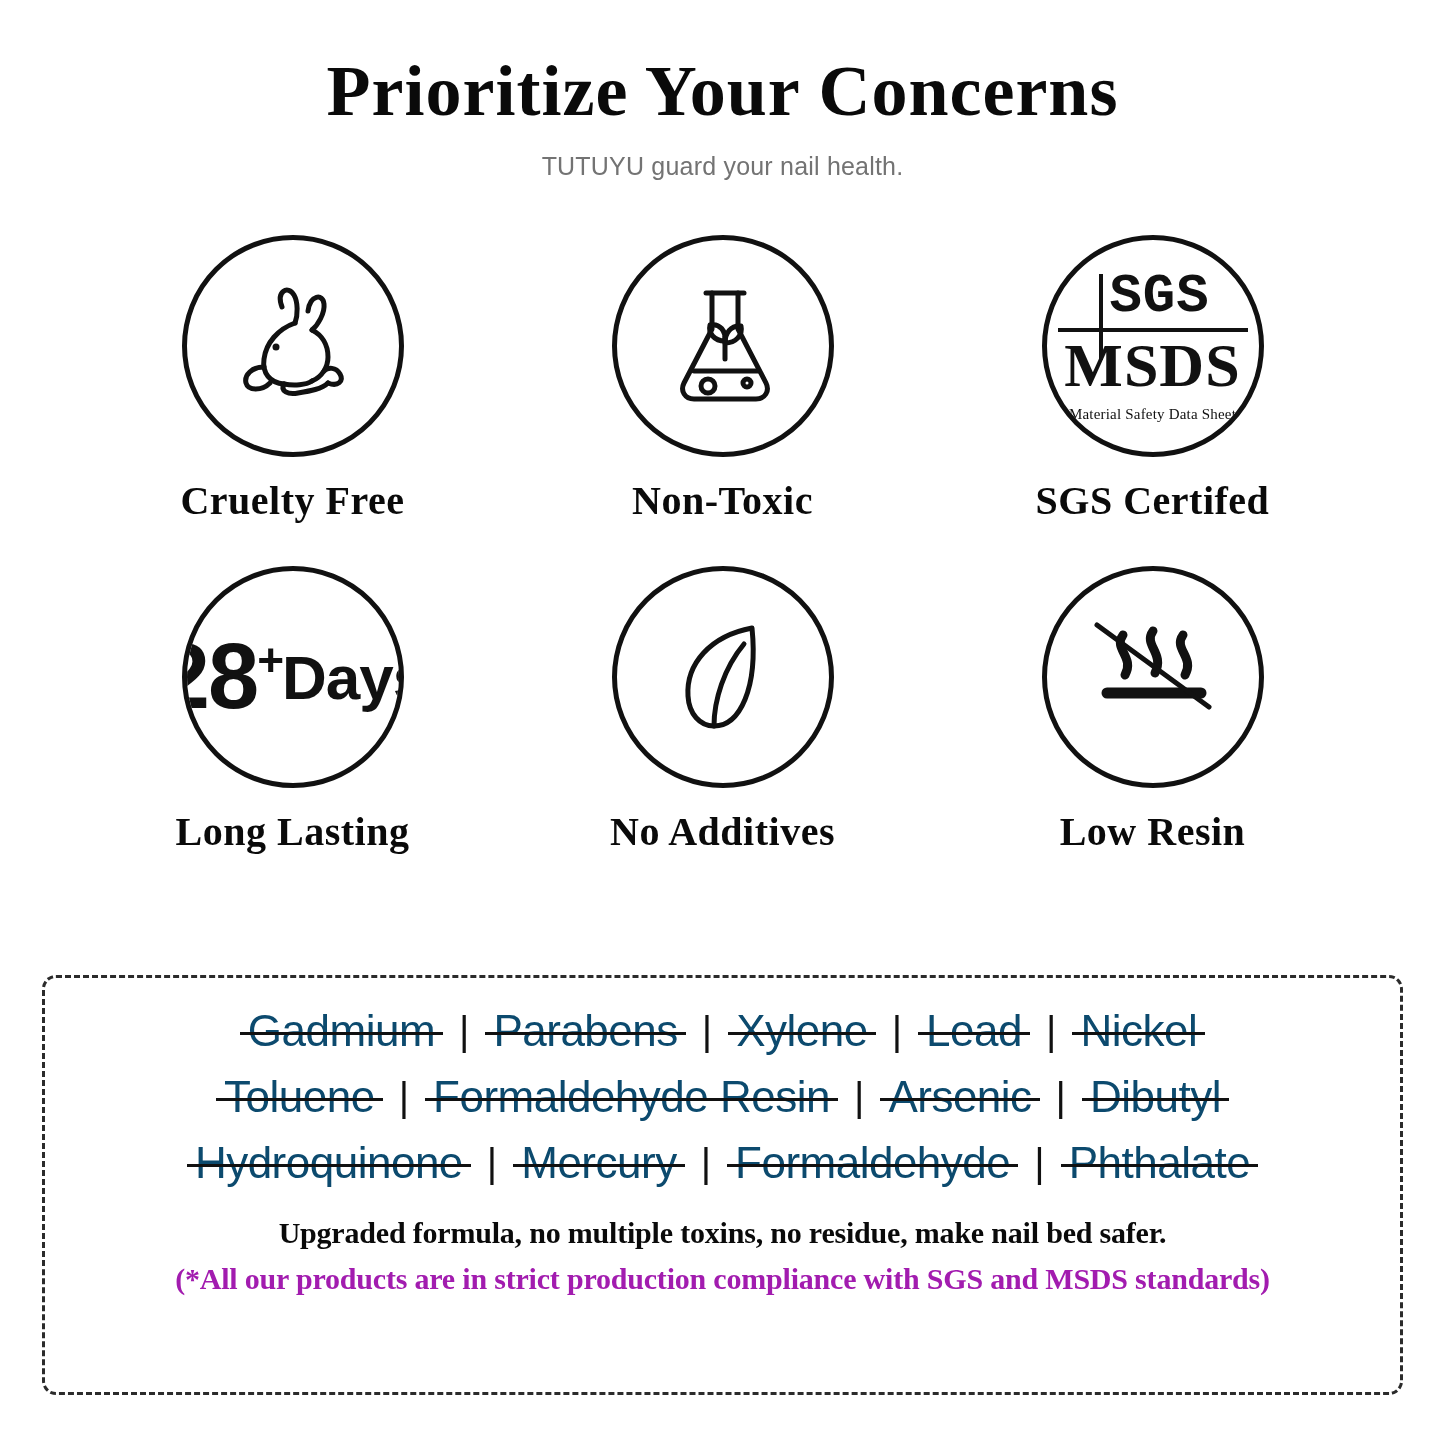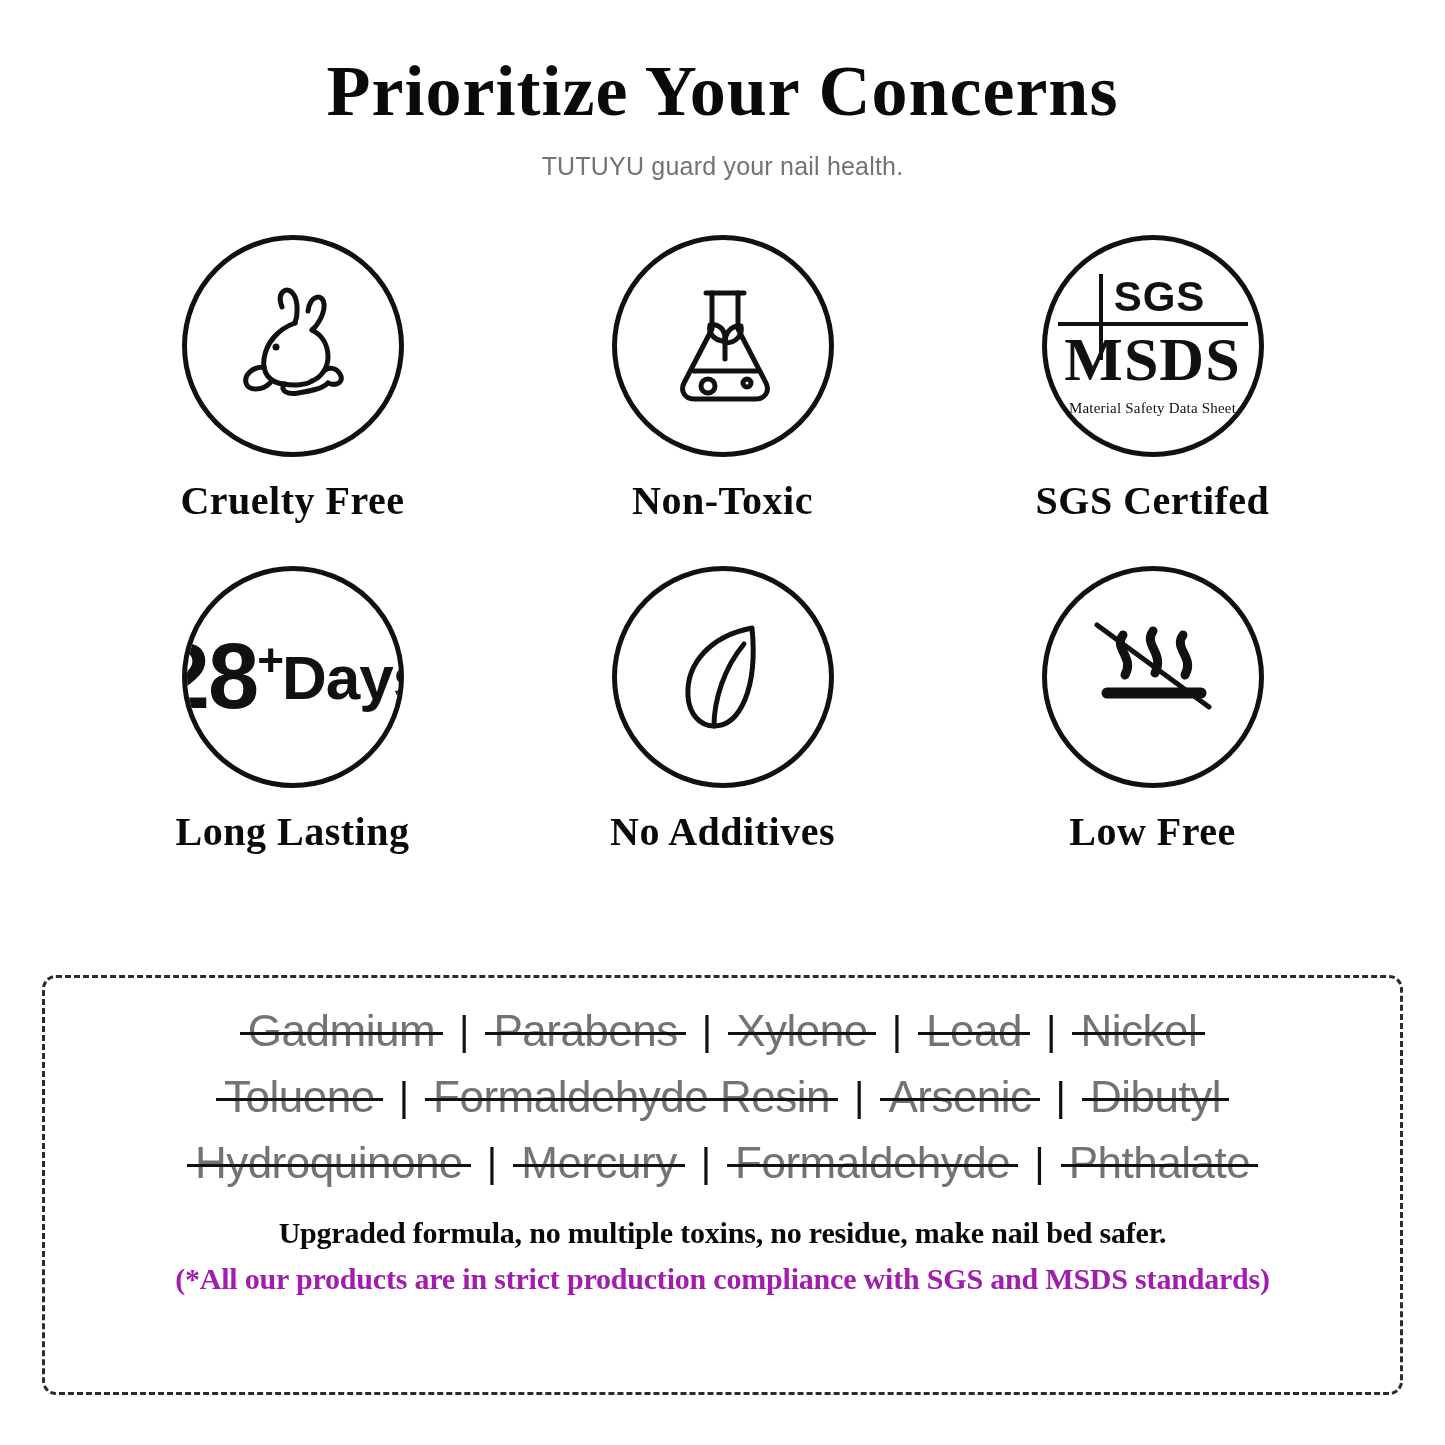--- a/index.html
+++ b/index.html
@@ -88,22 +88,22 @@
   .sgs-wrap {
     width: 100%;
     height: 100%;
     display: flex;
     flex-direction: column;
     align-items: center;
     justify-content: center;
     line-height: 1;
   }
   .sgs-top {
-    font-family: Liberation Sans, sans-serif;
-    font-size: 42px;
+    font-family: Liberation Mono, monospace;
+    font-size: 54px;
     font-weight: 700;
     letter-spacing: 1px;
     margin-left: 14px;
   }
   .sgs-rule {
     width: 190px;
     height: 4px;
     background: #111;
     margin: 4px 0 2px 0;
   }
@@ -179,21 +179,21 @@
     align-items: center;
     justify-content: center;
     flex-wrap: nowrap;
     margin: 0 0 16px 0;
     width: 100%;
   }
   .chem {
     font-family: "Liberation Sans", sans-serif;
     font-size: 44px;
     font-weight: 400;
-    color: #737373;
+    color: #0c4a6e;
     position: relative;
     padding: 0 8px;
     white-space: nowrap;
     letter-spacing: -0.5px;
   }
   .chem::after {
     content: "";
     position: absolute;
     left: 0;
     right: 0;
@@ -310,21 +310,21 @@
     <div class="feature">
       <div class="icon-circle">
         <svg width="160" height="160" viewBox="0 0 160 160" fill="none" stroke="#111" stroke-linecap="round" stroke-linejoin="round">
           <path d="M50 38 C40 52, 62 60, 52 78" stroke-width="9"></path>
           <path d="M80 34 C70 48, 92 56, 82 76" stroke-width="9"></path>
           <path d="M110 38 C100 52, 122 60, 112 78" stroke-width="9"></path>
           <path d="M34 96 L128 96" stroke-width="11"></path>
           <path d="M24 28 L136 110" stroke-width="5"></path>
         </svg>
       </div>
-      <div class="feature-label">Low Free</div>
+      <div class="feature-label">Low Resin</div>
     </div>
 
   </div>
 
   <div class="freefrom">
 
     <div class="chem-row">
       <span class="chem">Gadmium</span>
       <span class="sep">|</span>
       <span class="chem">Parabens</span>

